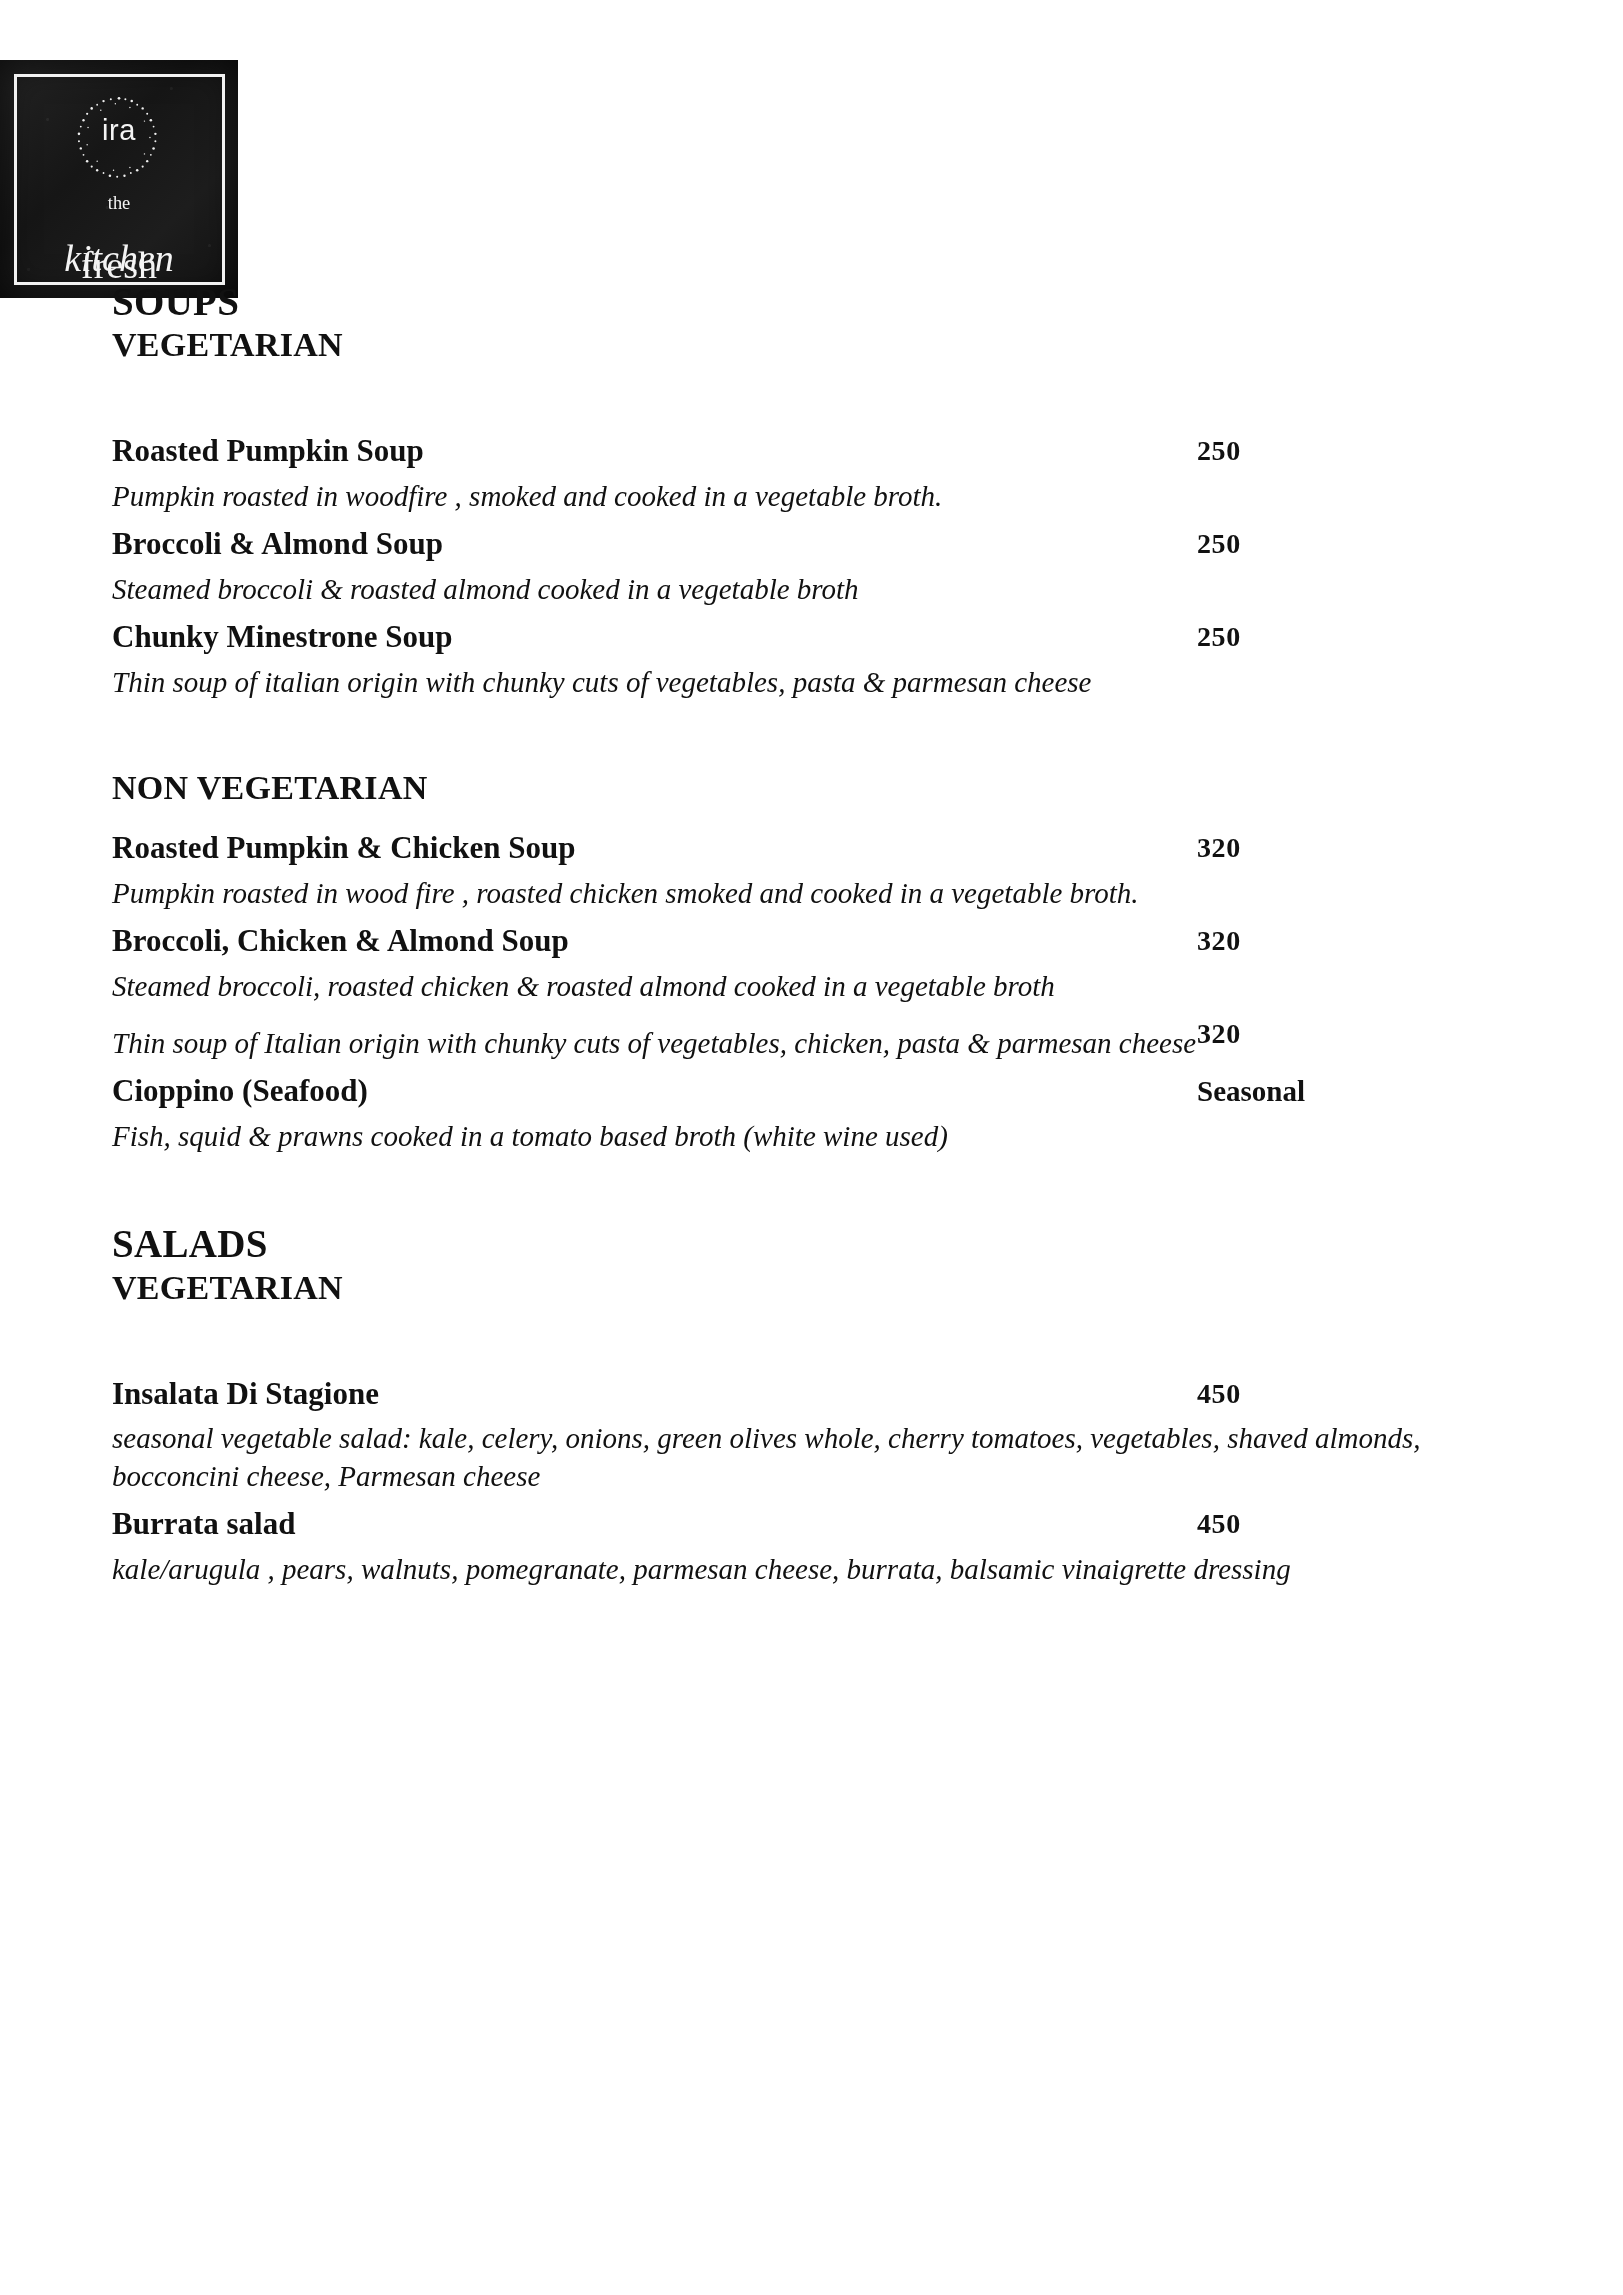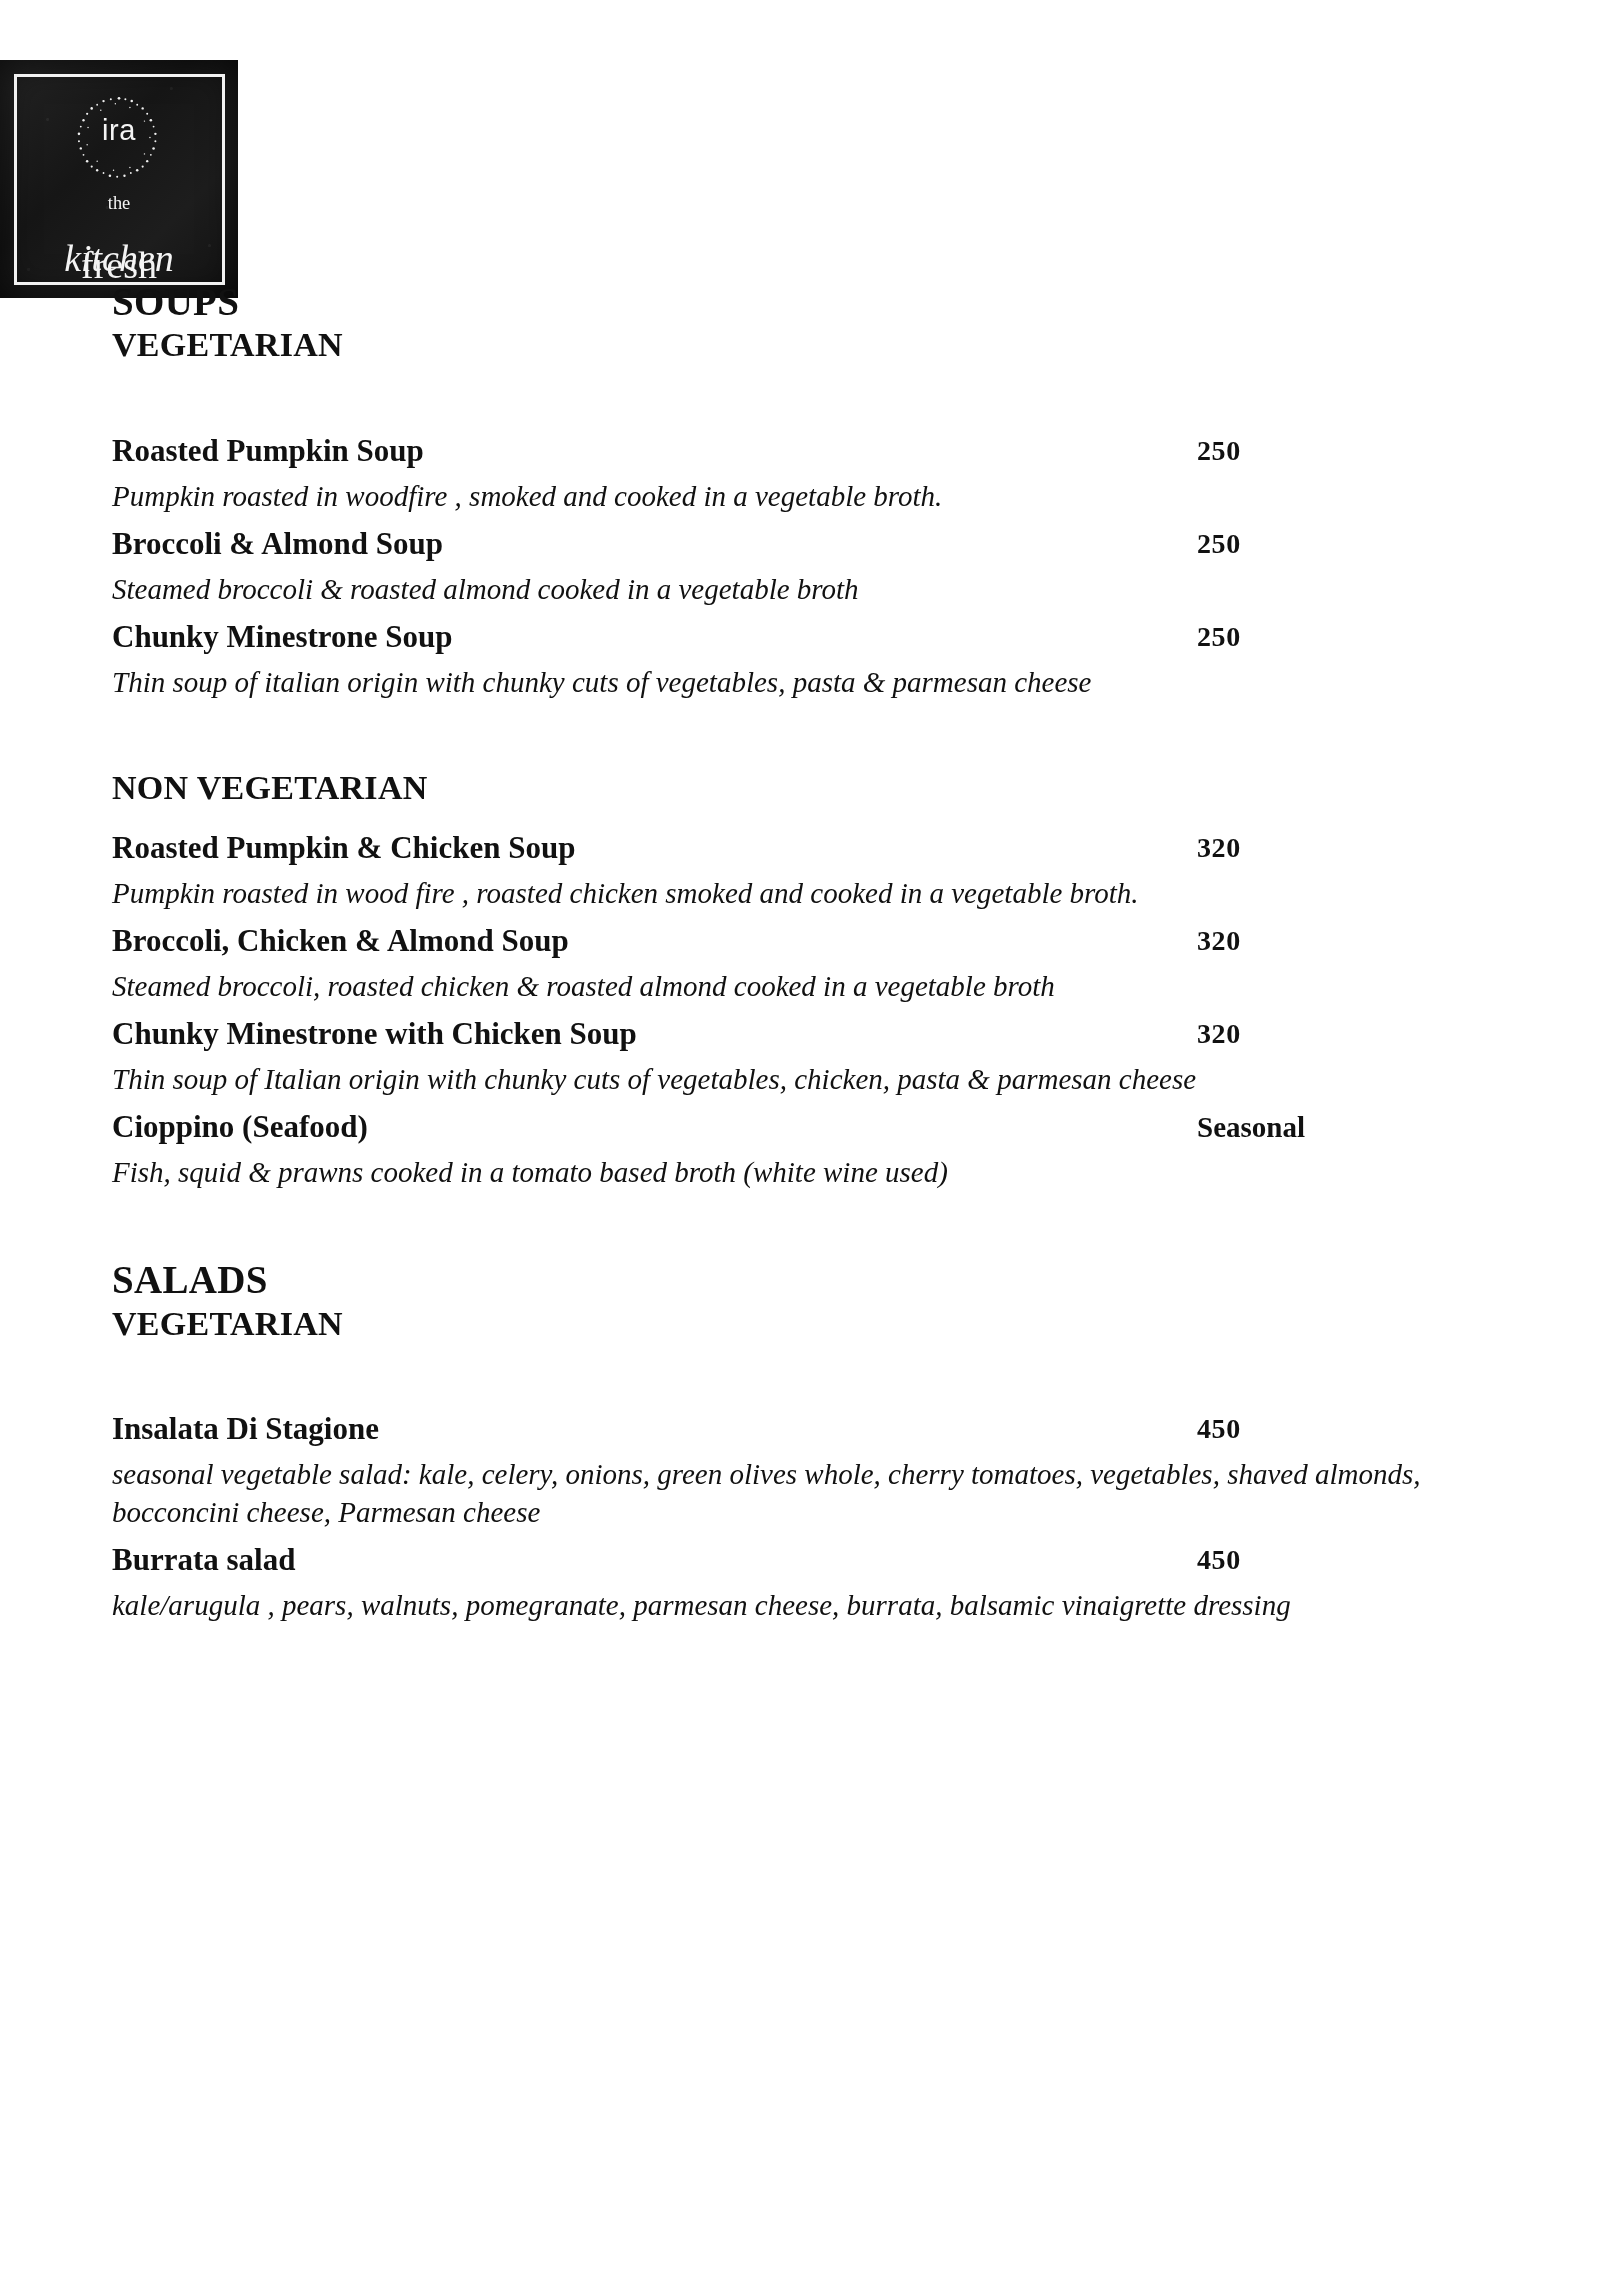--- a/index.html
+++ b/index.html
@@ -309,21 +309,20 @@
         <span class="item-spacer"></span>
         <span class="item-price">320</span>
       </div>
       <div class="item-desc">Steamed broccoli, roasted chicken &amp; roasted almond cooked in a vegetable broth</div>
     </div>
 
     <div class="gap-xs"></div>
 
     <div class="item">
       <div class="item-head">
-        <span class="item-name">Chunky Minestrone with Chicken Soup</span>
         <span class="item-spacer"></span>
         <span class="item-price">320</span>
       </div>
       <div class="item-desc narrow">Thin soup of  Italian origin with chunky cuts of  vegetables, chicken, pasta &amp; parmesan cheese</div>
     </div>
 
     <div class="gap-xs"></div>
 
     <div class="item">
       <div class="item-head">

